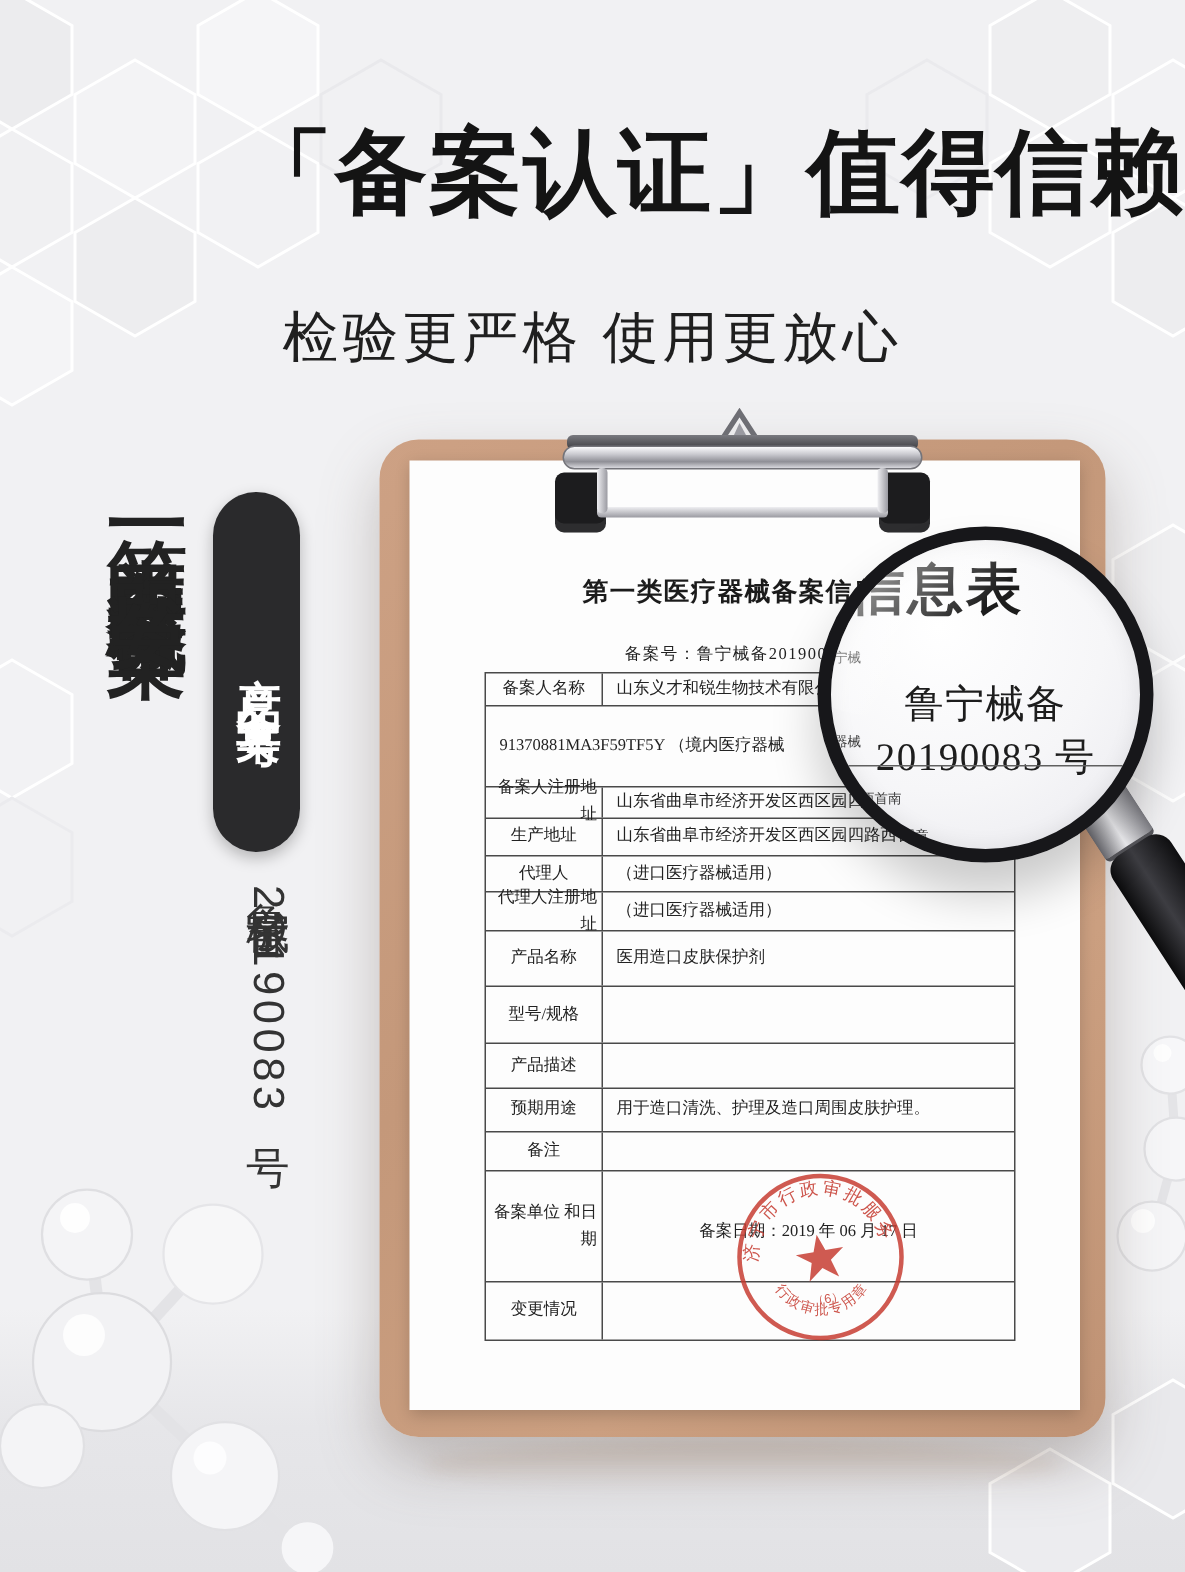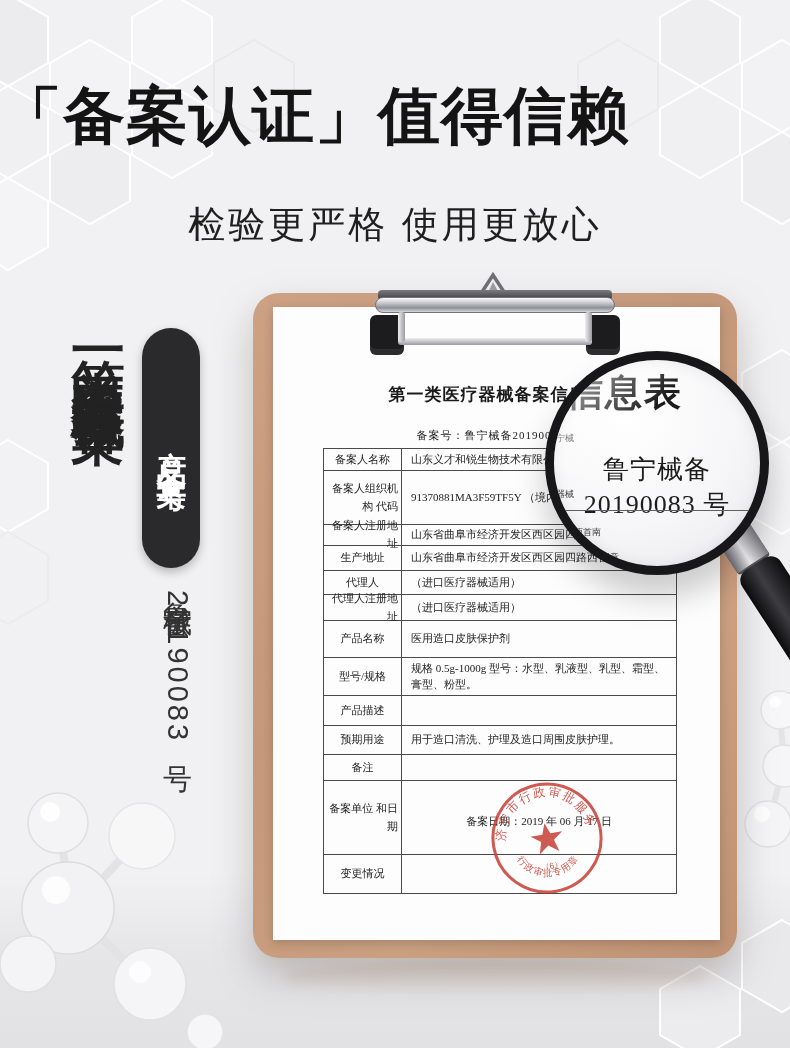--- a/index.html
+++ b/index.html
@@ -10,21 +10,21 @@
     background:#f1f1f3; overflow:hidden;
   }
   
   .hexes { position:absolute; left:0; top:0; z-index:2; pointer-events:none; }
   .bottom-band { position:absolute; left:0; top:872px; width:790px; height:176px;
     background:linear-gradient(to bottom, rgba(227,227,230,0) 0%, #e6e6e9 45%, #e2e2e5 100%); z-index:1; }
   .molecule { position:absolute; z-index:3; pointer-events:none; }
   .reflection { position:absolute; left:283px; top:960px; width:424px; height:34px; border-radius:50%;
     background:linear-gradient(to bottom, rgba(184,148,118,0.30), rgba(184,148,118,0)); filter:blur(5px); z-index:4; }
   
-  .main-title { position:absolute; top:82px; left:0; width:100%; text-align:left;
+  .main-title { position:absolute; top:82px; left:0; width:100%; text-align:right;
     font-family:"Liberation Serif", serif; font-weight:bold; font-size:62px; line-height:1.1;
     color:#141414; letter-spacing:1px; z-index:5; }
   .sub-title { position:absolute; top:182px; left:0; width:100%; text-align:center;
     font-size:37px; color:#1f1f1f; letter-spacing:3px; z-index:5;margin-top:18px; }
   
   .v-title { position:absolute; left:56px; top:316px; height:560px; width:78px;
     writing-mode:vertical-rl; text-orientation:upright; font-family:"Liberation Serif", serif;
     font-weight:bold; font-size:54px; letter-spacing:6px; color:#222; z-index:5; text-align:start; }
   .v-pill { position:absolute; left:142px; top:328px; width:58px; height:240px; border-radius:29px;
     background:#2a2a2c; display:flex; align-items:center; justify-content:center; z-index:5;
@@ -173,21 +173,20 @@
   <div class="paper">
     <div class="doc-title">第一类医疗器械备案信息表</div>
     <div class="record-line">备案号：鲁宁械备20190083号</div>
 
     <div class="cert-table">
       <div class="trow r1">
         <div class="tlabel">备案人名称</div>
         <div class="tvalue">山东义才和锐生物技术有限公司</div>
       </div>
       <div class="trow r2">
-        <div class="tlabel">备案人组织机构 代码</div>
         <div class="tvalue">91370881MA3F59TF5Y （境内医疗器械</div>
       </div>
       <div class="trow r3">
         <div class="tlabel">备案人注册地址</div>
         <div class="tvalue">山东省曲阜市经济开发区西区园四路西首南</div>
       </div>
       <div class="trow r4">
         <div class="tlabel">生产地址</div>
         <div class="tvalue">山东省曲阜市经济开发区西区园四路西首南侧</div>
       </div>
@@ -198,21 +197,20 @@
       <div class="trow r6">
         <div class="tlabel">代理人注册地址</div>
         <div class="tvalue">（进口医疗器械适用）</div>
       </div>
       <div class="trow r7">
         <div class="tlabel">产品名称</div>
         <div class="tvalue">医用造口皮肤保护剂</div>
       </div>
       <div class="trow r8">
         <div class="tlabel">型号/规格</div>
-        <div class="tvalue">规格 0.5g-1000g 型号：水型、乳液型、乳型、霜型、膏型、粉型。</div>
       </div>
       <div class="trow r9">
         <div class="tlabel">产品描述</div>
       </div>
       <div class="trow r10">
         <div class="tlabel">预期用途</div>
         <div class="tvalue">用于造口清洗、护理及造口周围皮肤护理。</div>
       </div>
       <div class="trow r11">
         <div class="tlabel">备注</div>

